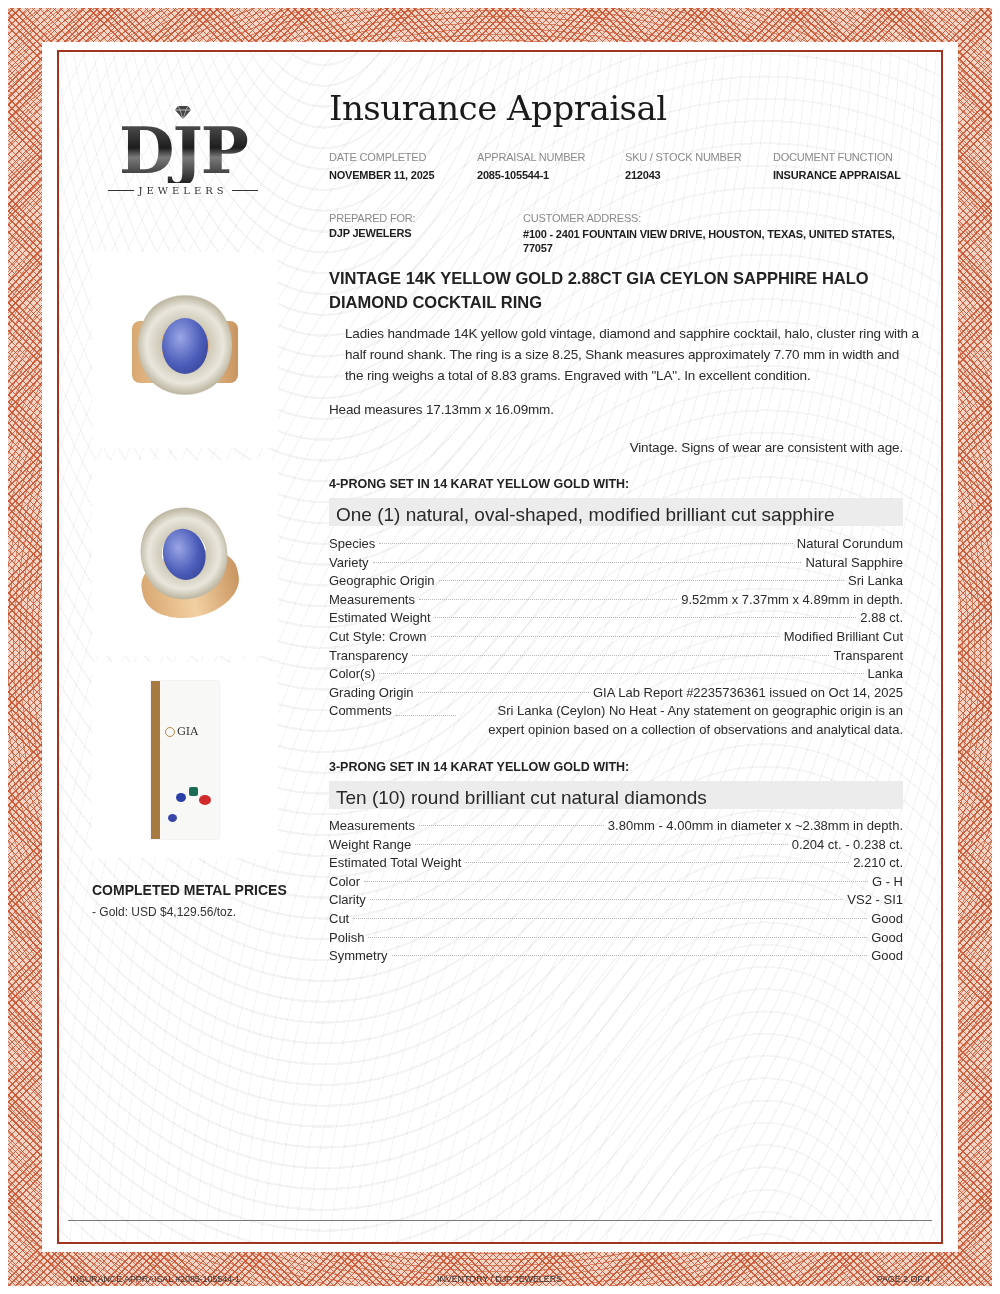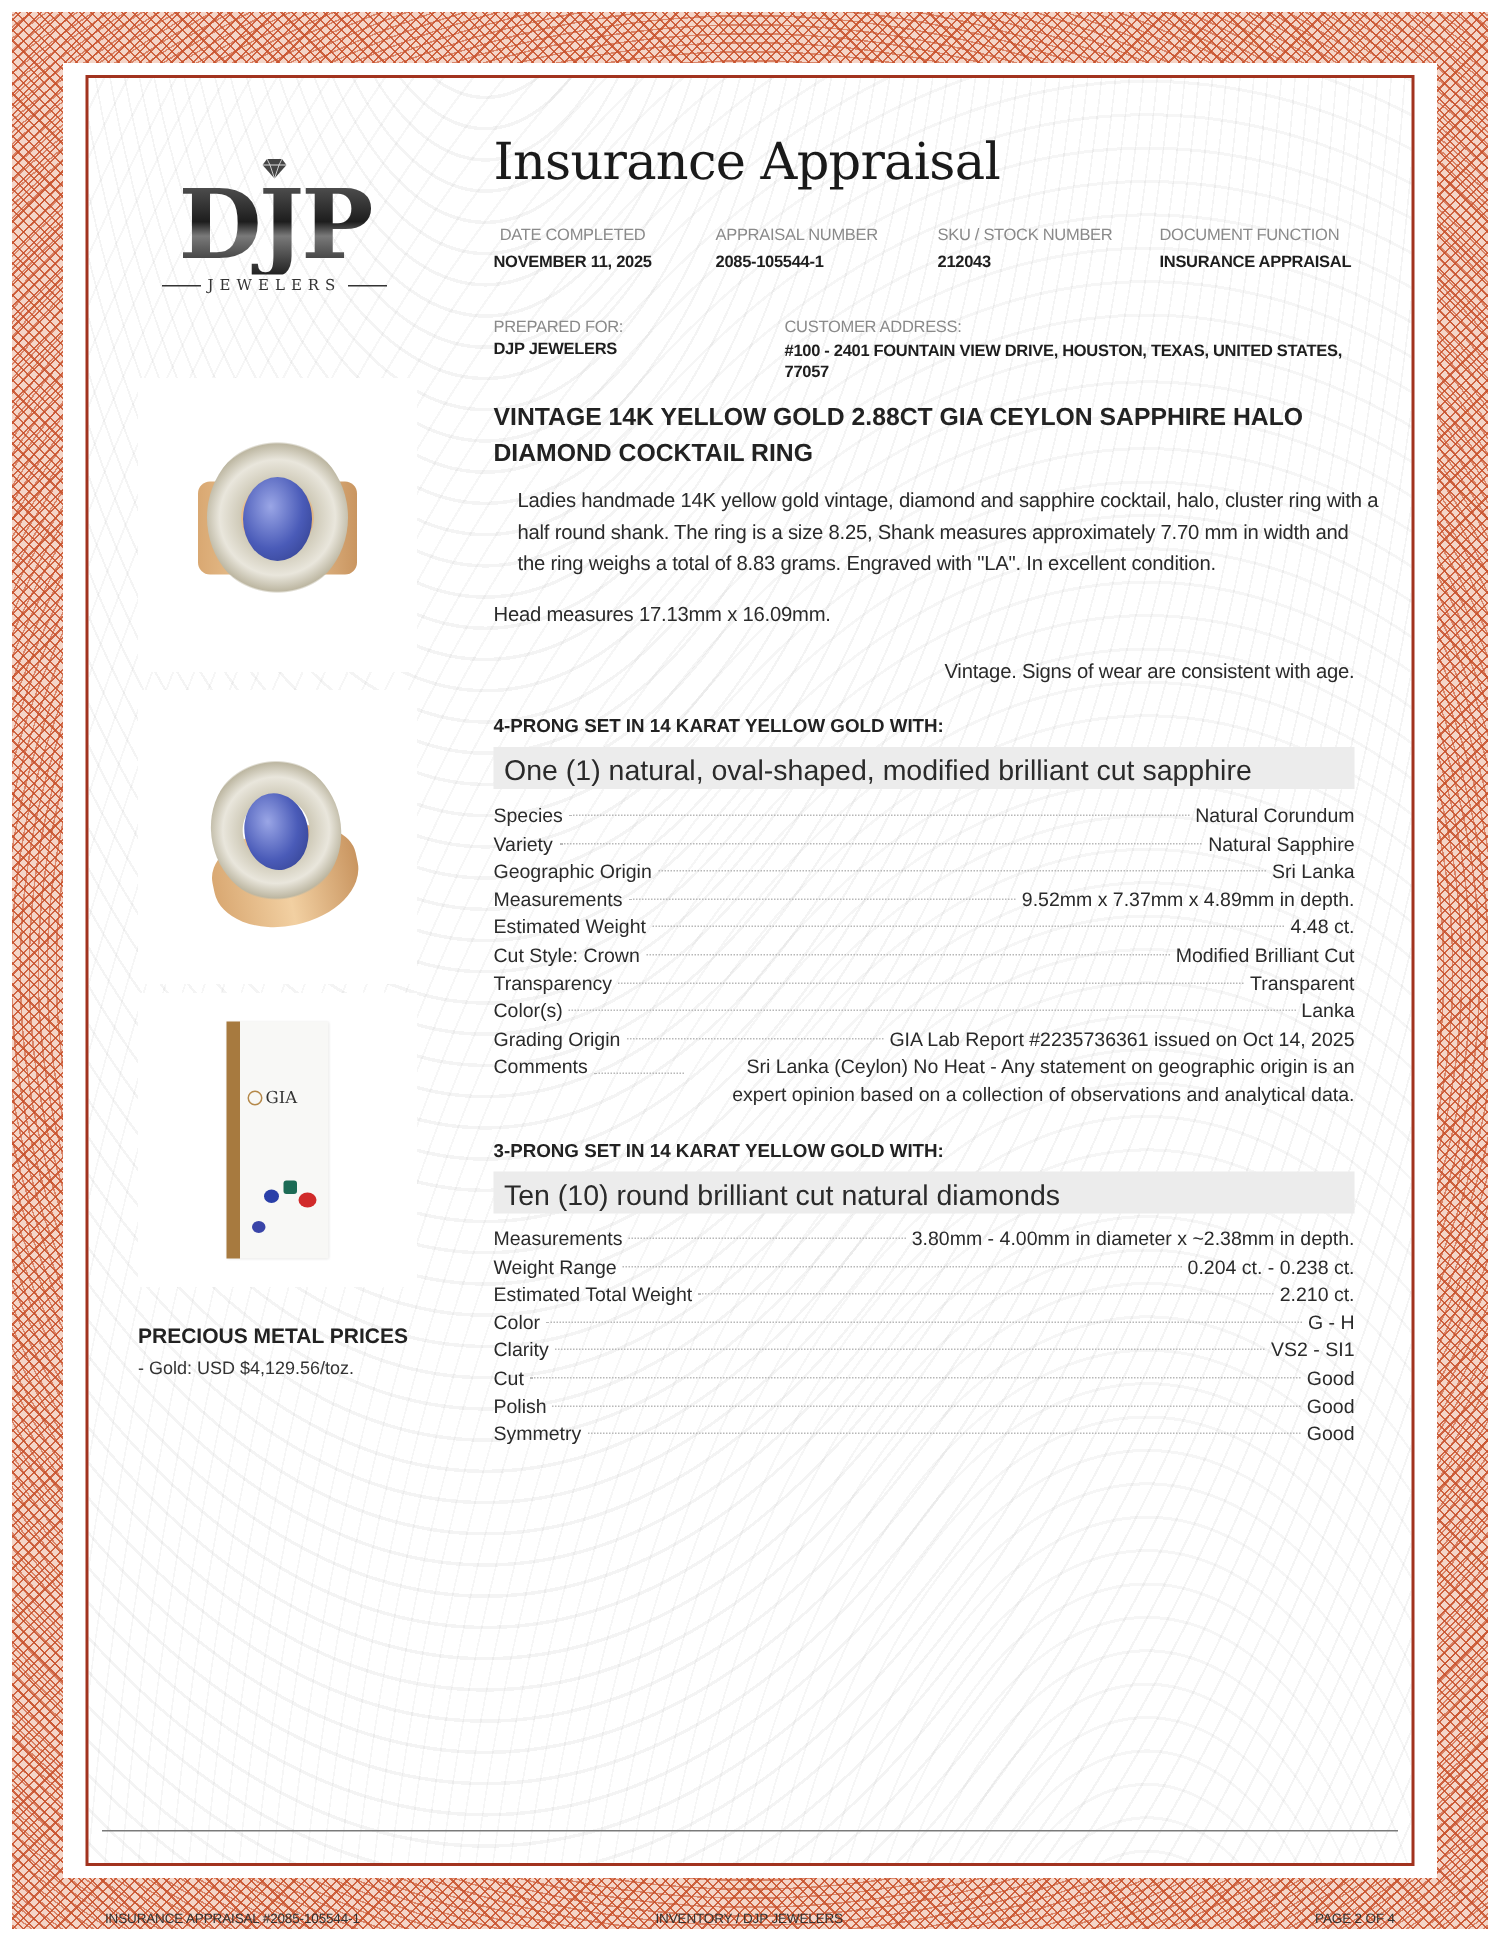--- a/index.html
+++ b/index.html
@@ -137,26 +137,26 @@
       <span class="seal"></span>
       <span>GIA</span>
     </div>
     <span class="gem" style="left:25px;top:112px;width:10px;height:9px;background:#2a3fa8;"></span>
     <span class="gem" style="left:38px;top:106px;width:9px;height:9px;background:#1c6b55;border-radius:2px;"></span>
     <span class="gem" style="left:48px;top:114px;width:12px;height:10px;background:#d12a2a;"></span>
     <span class="gem" style="left:17px;top:133px;width:9px;height:8px;background:#3a45a8;"></span>
   </div>
 </div>
 
-<div class="metal-title">PRECIOUS METAL PRICES</div>
+<div class="metal-title">COMPLETED METAL PRICES</div>
 <div class="metal-line">- Gold: USD $4,129.56/toz.</div>
 
 <div class="title">Insurance Appraisal</div>
 
-<div class="meta" style="left:329px;text-align:center;">
+<div class="meta" style="left:329px;">
   <div class="meta-label">DATE COMPLETED</div>
   <div class="meta-value">NOVEMBER 11, 2025</div>
 </div>
 <div class="meta" style="left:477px;">
   <div class="meta-label">APPRAISAL NUMBER</div>
   <div class="meta-value">2085-105544-1</div>
 </div>
 <div class="meta" style="left:625px;">
   <div class="meta-label">SKU / STOCK NUMBER</div>
   <div class="meta-value">212043</div>
@@ -199,21 +199,21 @@
       <span class="v">Sri Lanka</span>
     </div>
   <div class="spec-row">
       <span class="k">Measurements</span>
       <span class="dots"></span>
       <span class="v">9.52mm x 7.37mm x 4.89mm in depth.</span>
     </div>
   <div class="spec-row">
       <span class="k">Estimated Weight</span>
       <span class="dots"></span>
-      <span class="v">4.48 ct.</span>
+      <span class="v">2.88 ct.</span>
     </div>
   <div class="spec-row">
       <span class="k">Cut Style: Crown</span>
       <span class="dots"></span>
       <span class="v">Modified Brilliant Cut</span>
     </div>
   <div class="spec-row">
       <span class="k">Transparency</span>
       <span class="dots"></span>
       <span class="v">Transparent</span>

